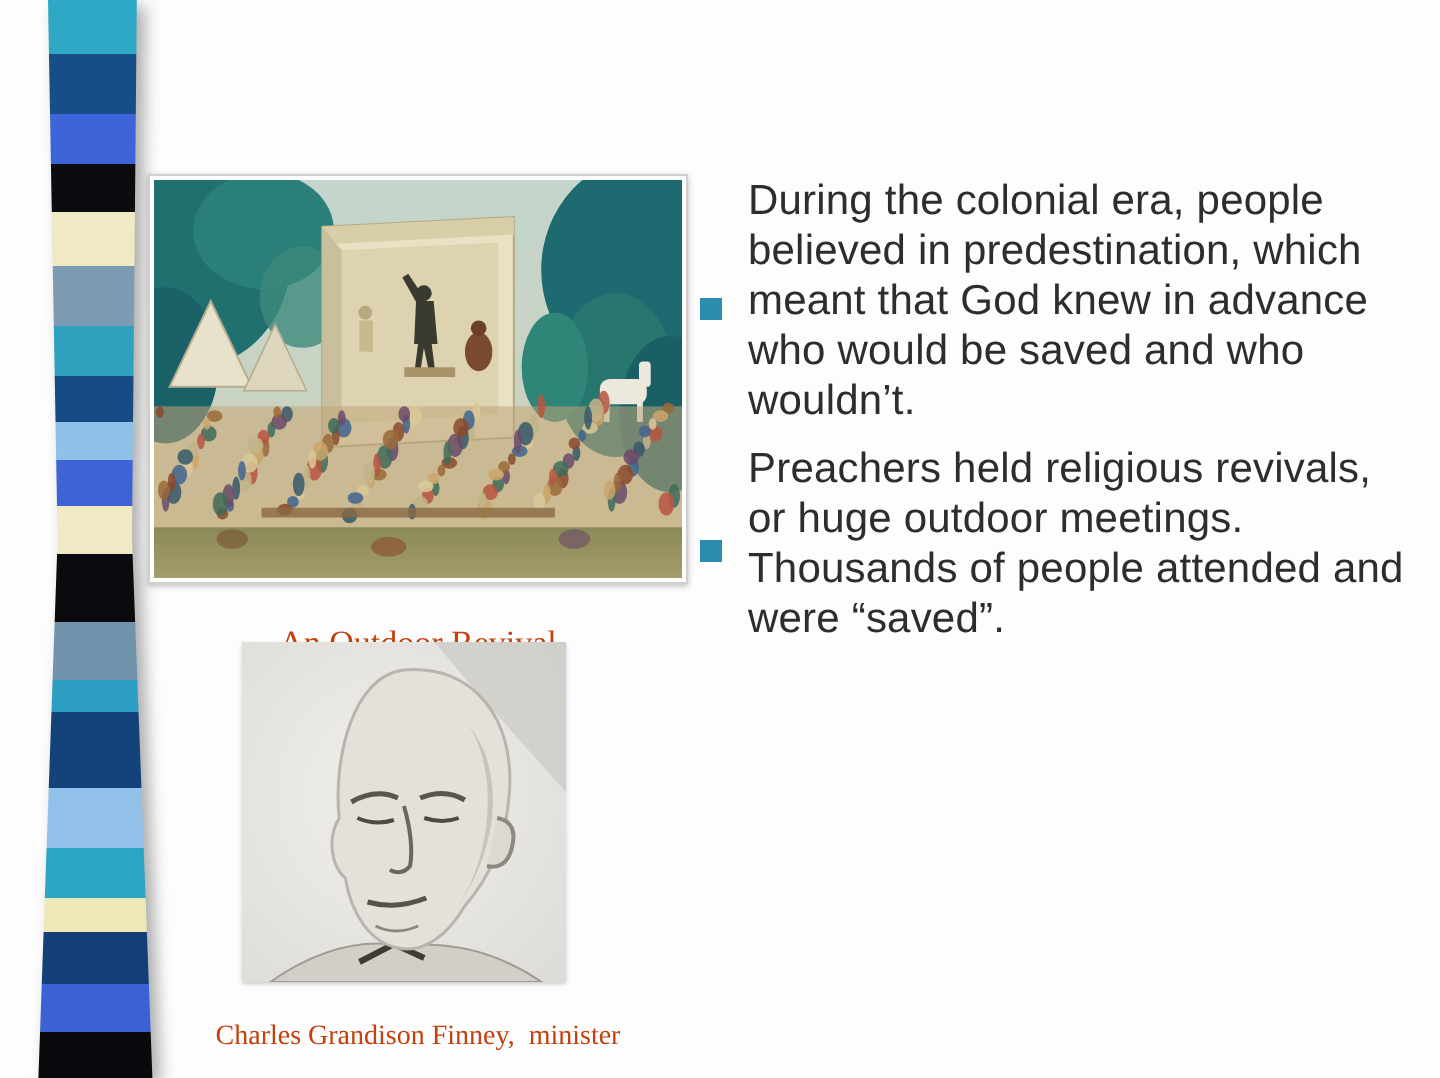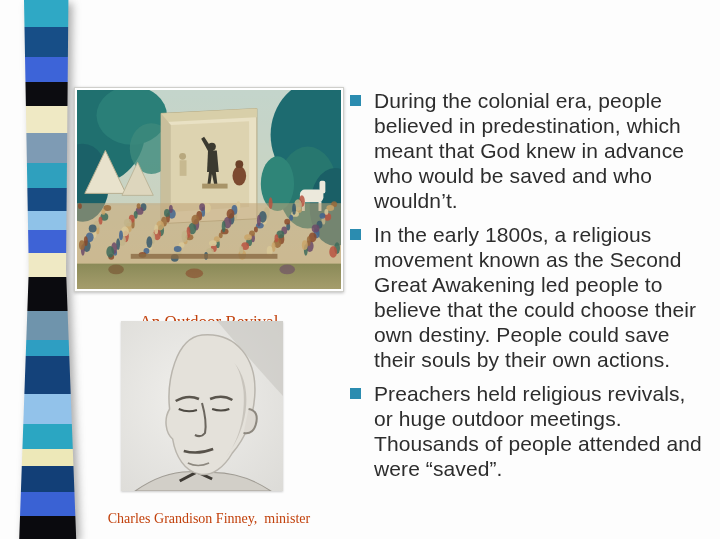--- a/index.html
+++ b/index.html
@@ -62,21 +62,21 @@
     box-shadow:0 1px 2px rgba(0,0,0,.2);
   }
   .portrait-frame svg{display:block;width:100%;height:100%;}
 
   
   .bullets{
     position:absolute;left:348px;top:88px;width:362px;
     margin:0;padding:0;list-style:none;
   }
   .bullets li{
-    display:flex;align-items:flex-start;
+    display:flex;align-items:center;
     margin:0 0 9px 0;
   }
   .bullet-marker{
     flex:0 0 auto;width:11px;height:11px;margin:7px 13px 0 2px;
     background:var(--marker-color,#2b8cb0);
   }
   .bullet-text{
     font-size:21px;line-height:25px;
     color:var(--body-color,#2d2d2d);
     letter-spacing:.1px;
@@ -335,21 +335,17 @@
   </figure>
   <div class="caption caption-finney">Charles Grandison Finney,  minister</div>
 
   <ul class="bullets">
     <li>
       <span class="bullet-marker"></span>
       <span class="bullet-text">During the colonial era, people believed in predestination, which meant that God knew in advance who would be saved and who wouldn’t.</span>
     </li>
     <li>
       <span class="bullet-marker"></span>
-      <span class="bullet-text">In the early 1800s, a religious movement known as the Second Great Awakening led people to believe that the could choose their own destiny. People could save their souls by their own actions.</span>
-    </li>
-    <li>
-      <span class="bullet-marker"></span>
       <span class="bullet-text">Preachers held religious revivals, or huge outdoor meetings. Thousands of people attended and were “saved”.</span>
     </li>
   </ul>
 
 </div>
 
 </body></html>

